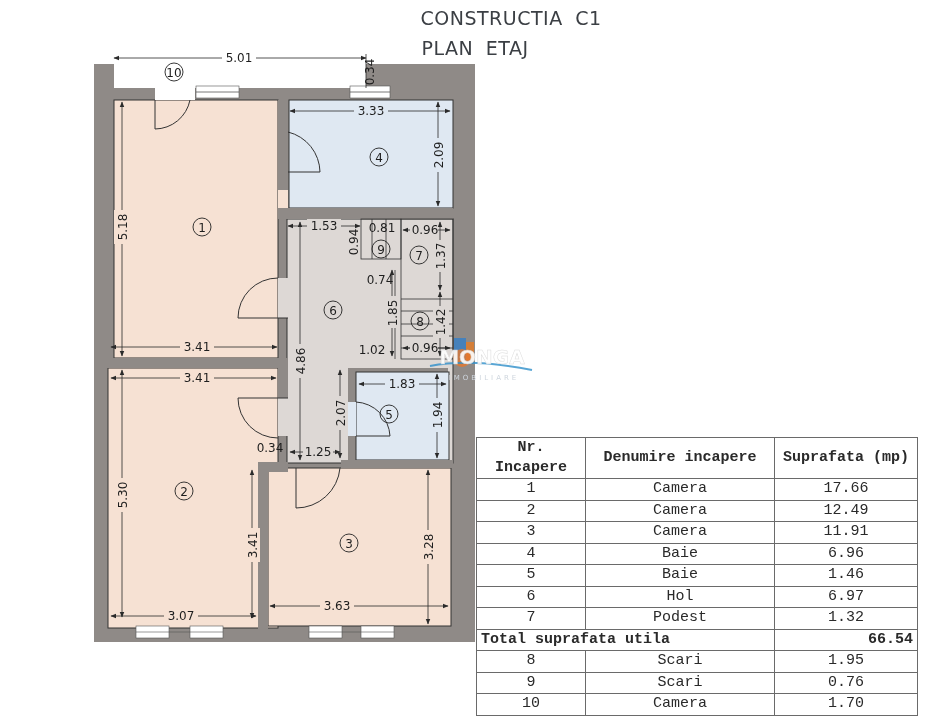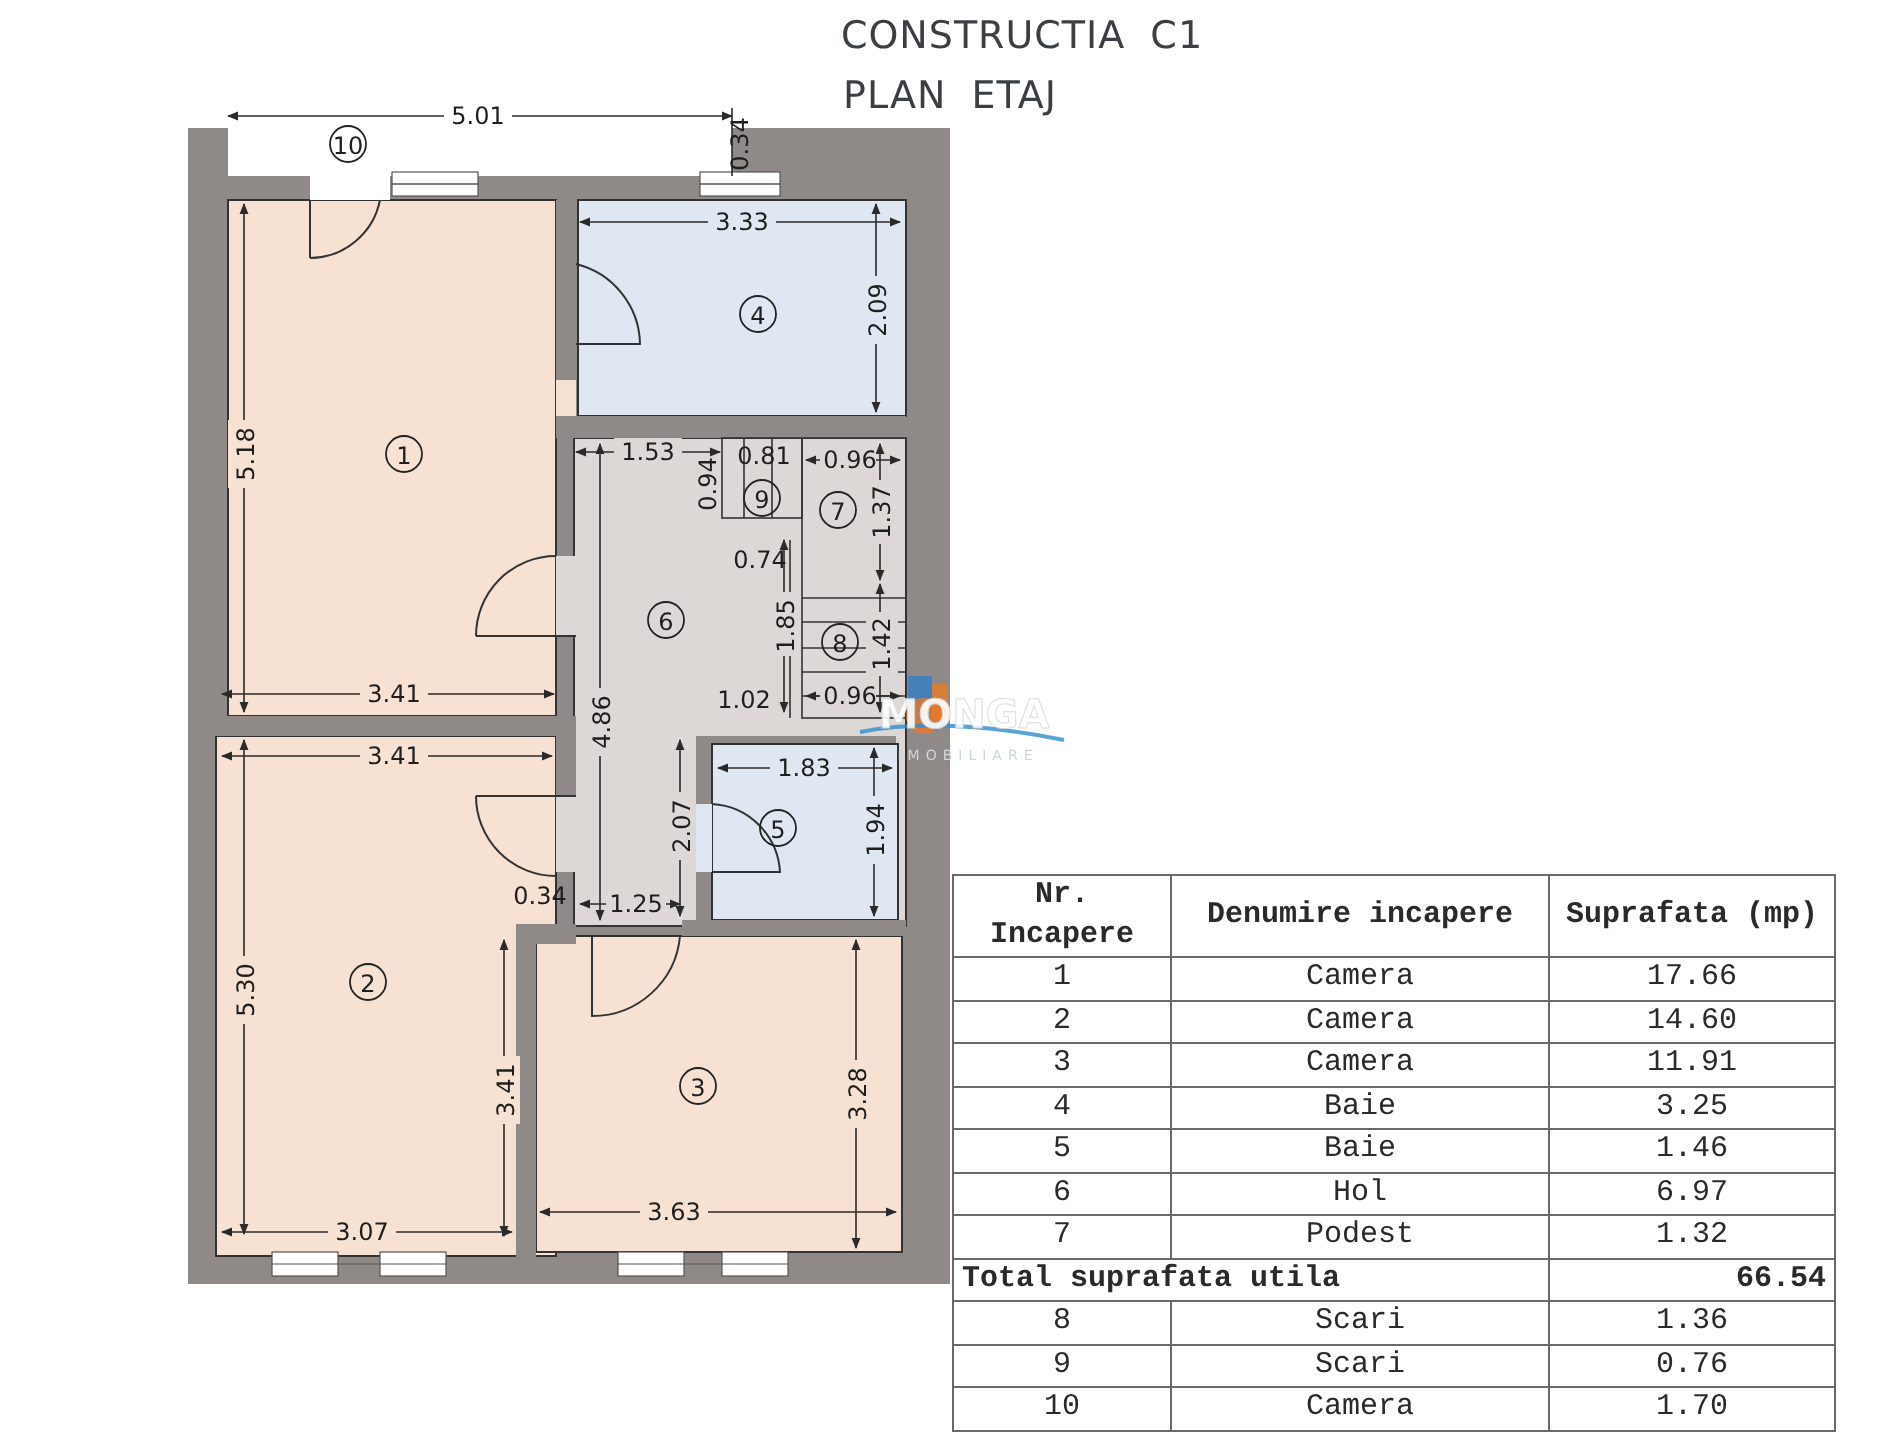--- a/index.html
+++ b/index.html
@@ -225,31 +225,31 @@
     <th>Suprafata (mp)</th>
   </tr>
   <tr>
         <td class="c1">1</td>
         <td class="c2">Camera</td>
         <td>17.66</td>
       </tr>
   <tr>
         <td class="c1">2</td>
         <td class="c2">Camera</td>
-        <td>14.60</td>
+        <td>12.49</td>
       </tr>
   <tr>
         <td class="c1">3</td>
         <td class="c2">Camera</td>
         <td>11.91</td>
       </tr>
   <tr>
         <td class="c1">4</td>
         <td class="c2">Baie</td>
-        <td>3.25</td>
+        <td>6.96</td>
       </tr>
   <tr>
         <td class="c1">5</td>
         <td class="c2">Baie</td>
         <td>1.46</td>
       </tr>
   <tr>
         <td class="c1">6</td>
         <td class="c2">Hol</td>
         <td>6.97</td>
@@ -259,21 +259,21 @@
         <td class="c2">Podest</td>
         <td>1.32</td>
       </tr>
   <tr class="total">
         <td class="lbl" colspan="2">Total suprafata utila</td>
         <td>66.54</td>
       </tr>
   <tr>
         <td class="c1">8</td>
         <td class="c2">Scari</td>
-        <td>1.36</td>
+        <td>1.95</td>
       </tr>
   <tr>
         <td class="c1">9</td>
         <td class="c2">Scari</td>
         <td>0.76</td>
       </tr>
   <tr>
         <td class="c1">10</td>
         <td class="c2">Camera</td>
         <td>1.70</td>

